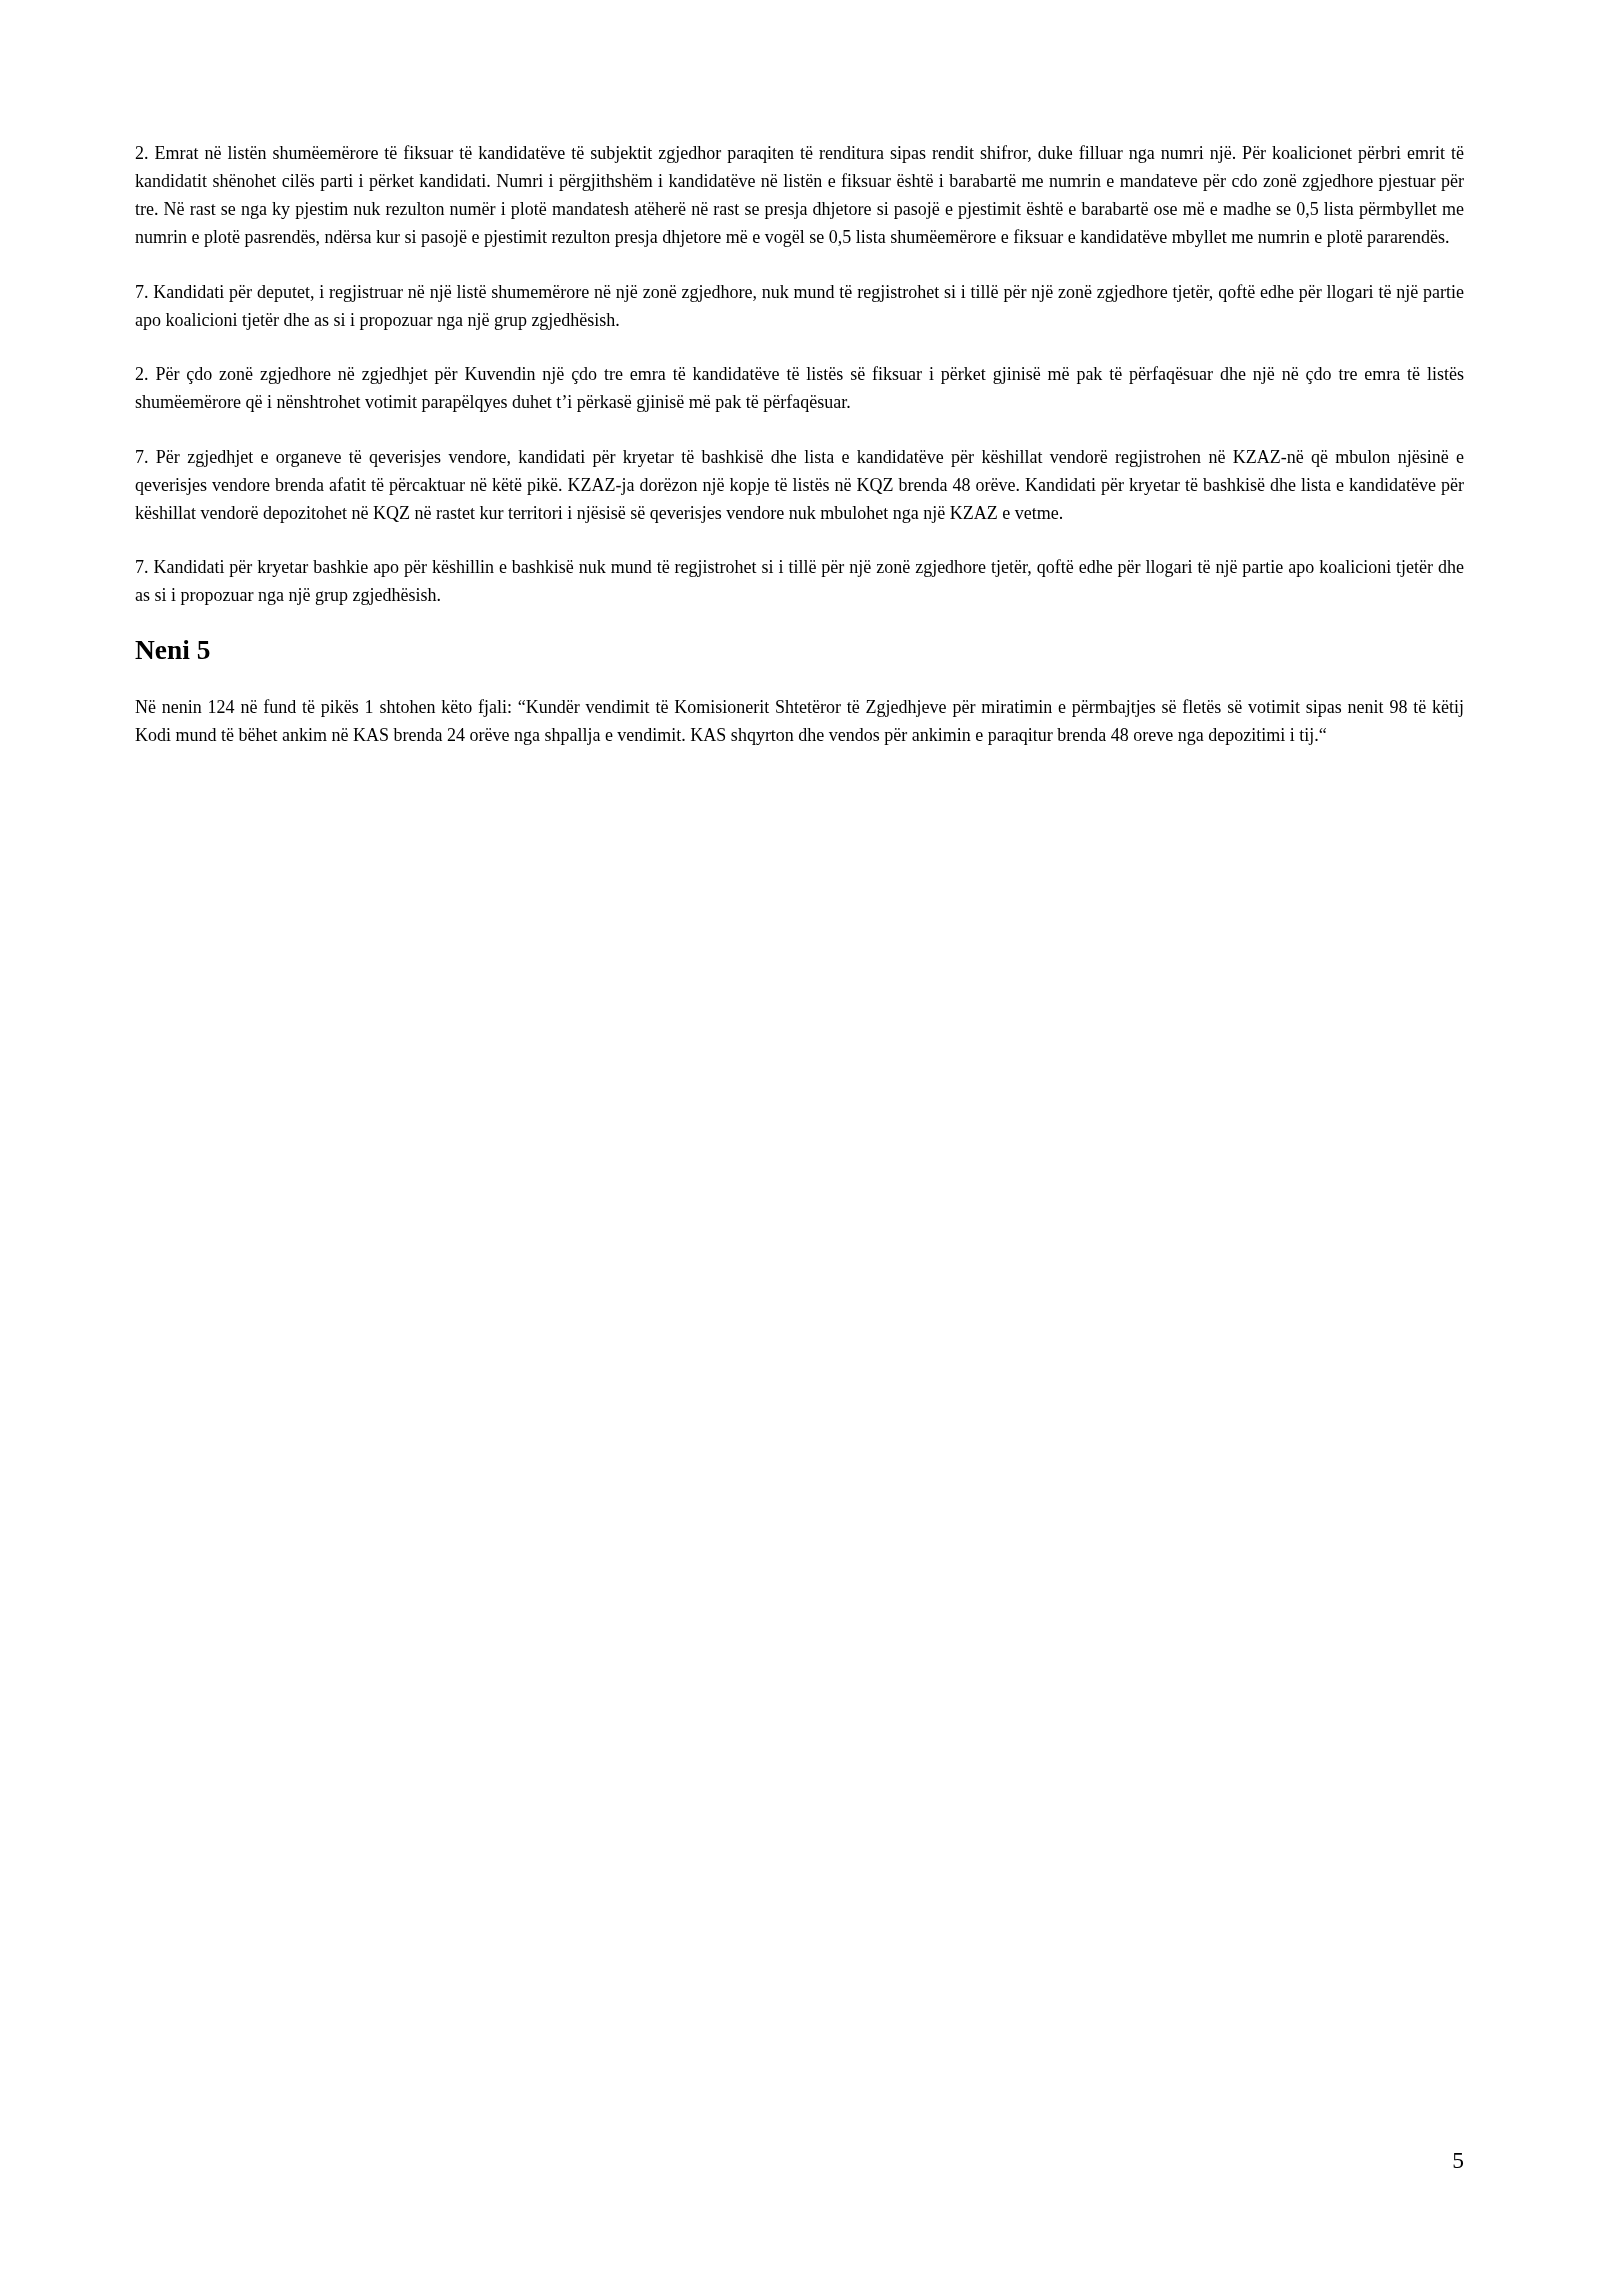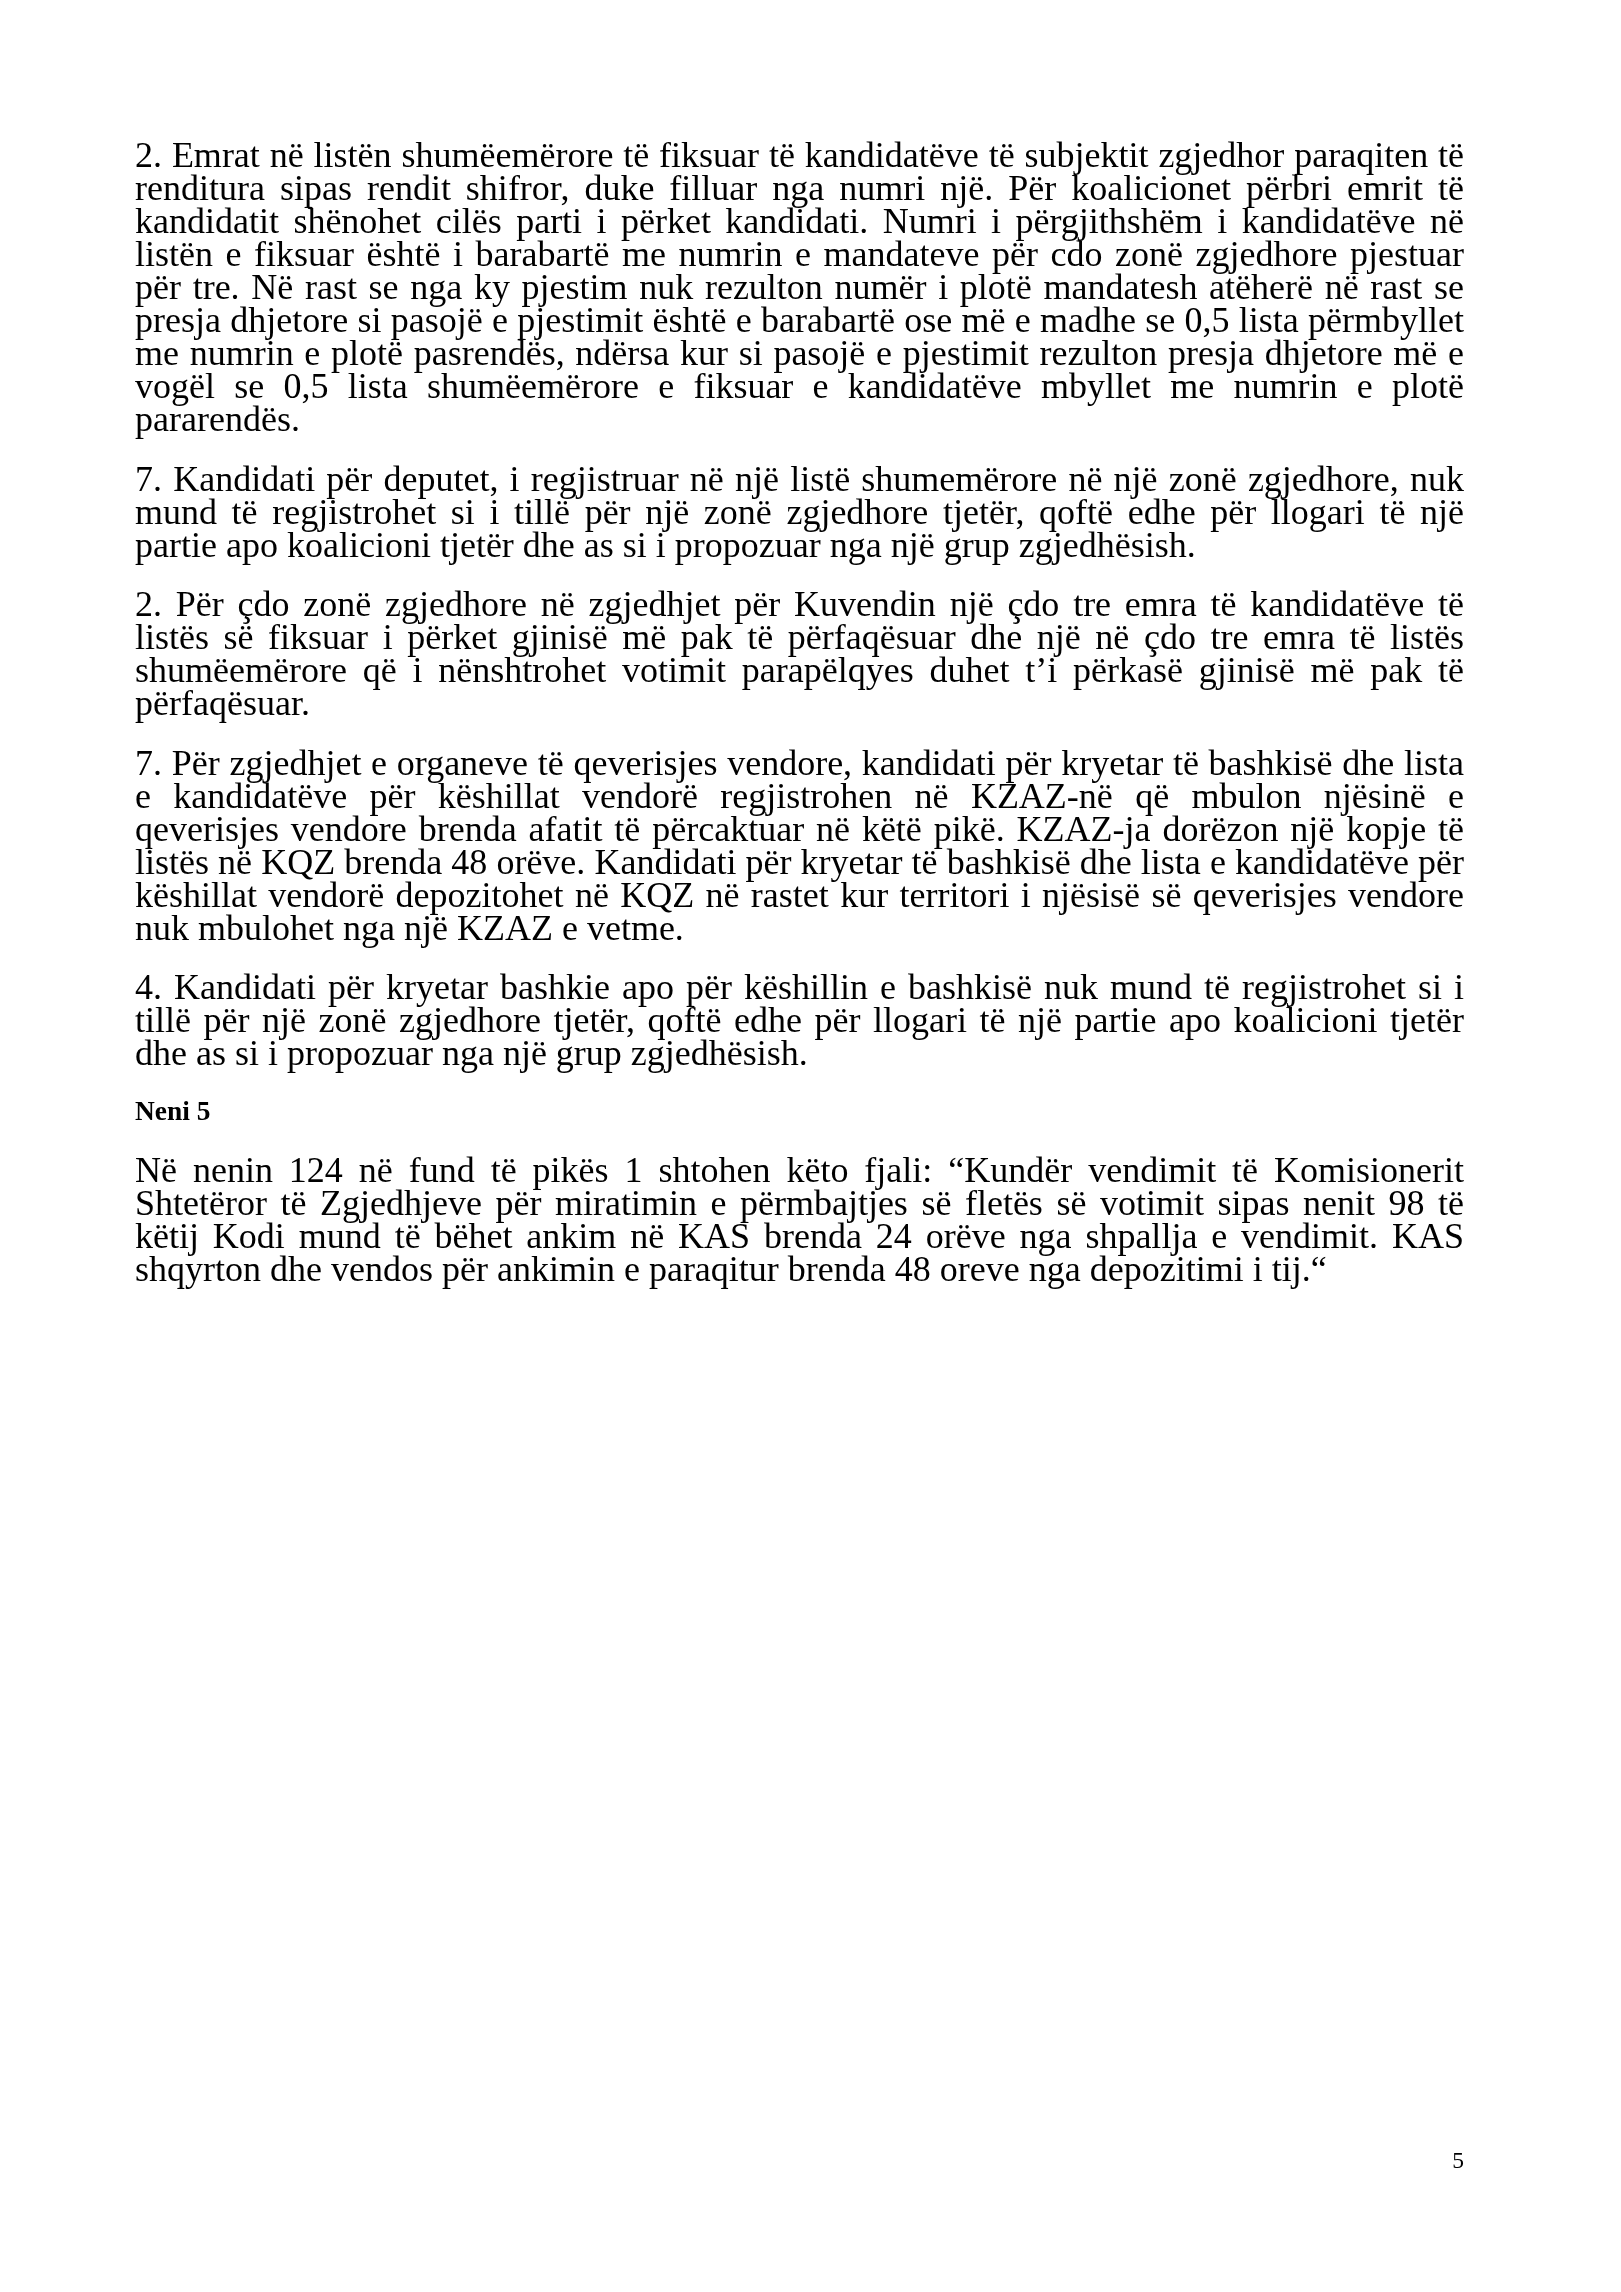--- a/index.html
+++ b/index.html
@@ -18,22 +18,22 @@
     margin: 0 auto;
   }
   .content {
     position: absolute;
     left: 135px;
     top: 139px;
     width: 1329px;
   }
   .para {
     margin: 0 0 26.5px 0;
-    font-size: 36px;
-    line-height: 33px;
+    font-size: 18px;
+    line-height: 28px;
     text-align: justify;
     text-justify: inter-word;
   }
   .heading {
     margin: 5.9px 0 29px 0;
     font-size: 27.4px;
     line-height: 28px;
     text-align: left;
     font-weight: bold;
   }
@@ -51,19 +51,19 @@
 </style>
 </head>
 <body>
 
 <div class="page">
   <div class="content">
     <p class="para">2. Emrat në listën shumëemërore të fiksuar të kandidatëve të subjektit zgjedhor paraqiten të renditura sipas rendit shifror, duke filluar nga numri një. Për koalicionet përbri emrit të kandidatit shënohet cilës parti i përket kandidati. Numri i përgjithshëm i kandidatëve në listën e fiksuar është i barabartë me numrin e mandateve për cdo zonë zgjedhore pjestuar për tre. Në rast se nga ky pjestim nuk rezulton numër i plotë mandatesh atëherë në rast se presja dhjetore si pasojë e pjestimit është e barabartë ose më e madhe se 0,5 lista përmbyllet me numrin e plotë pasrendës, ndërsa kur si pasojë e pjestimit rezulton presja dhjetore më e vogël se 0,5 lista shumëemërore e fiksuar e kandidatëve mbyllet me numrin e plotë pararendës.</p>
     <p class="para">7. Kandidati për deputet, i regjistruar në një listë shumemërore në një zonë zgjedhore, nuk mund të regjistrohet si i tillë për një zonë zgjedhore tjetër, qoftë edhe për llogari të një partie apo koalicioni tjetër dhe as si i propozuar nga një grup zgjedhësish.</p>
     <p class="para">2. Për çdo zonë zgjedhore në zgjedhjet për Kuvendin një çdo tre emra të kandidatëve të listës së fiksuar i përket gjinisë më pak të përfaqësuar dhe një në çdo tre emra të listës shumëemërore që i nënshtrohet votimit parapëlqyes duhet t’i përkasë gjinisë më pak të përfaqësuar.</p>
     <p class="para">7. Për zgjedhjet e organeve të qeverisjes vendore, kandidati për kryetar të bashkisë dhe lista e kandidatëve për këshillat vendorë regjistrohen në KZAZ-në që mbulon njësinë e qeverisjes vendore brenda afatit të përcaktuar në këtë pikë. KZAZ-ja dorëzon një kopje të listës në KQZ brenda 48 orëve. Kandidati për kryetar të bashkisë dhe lista e kandidatëve për këshillat vendorë depozitohet në KQZ në rastet kur territori i njësisë së qeverisjes vendore nuk mbulohet nga një KZAZ e vetme.</p>
-    <p class="para">4. Kandidati për kryetar bashkie apo për këshillin e bashkisë nuk mund të regjistrohet si i tillë për një zonë zgjedhore tjetër, qoftë edhe për llogari të një partie apo koalicioni tjetër dhe as si i propozuar nga një grup zgjedhësish.</p>
+    <p class="para">7. Kandidati për kryetar bashkie apo për këshillin e bashkisë nuk mund të regjistrohet si i tillë për një zonë zgjedhore tjetër, qoftë edhe për llogari të një partie apo koalicioni tjetër dhe as si i propozuar nga një grup zgjedhësish.</p>
     <h2 class="heading">Neni 5</h2>
     <p class="para closing">Në nenin 124 në fund të pikës 1 shtohen këto fjali: “Kundër vendimit të Komisionerit Shtetëror të Zgjedhjeve për miratimin e përmbajtjes së fletës së votimit sipas nenit 98 të këtij Kodi mund të bëhet ankim në KAS brenda 24 orëve nga shpallja e vendimit. KAS shqyrton dhe vendos për ankimin e paraqitur brenda 48 oreve nga depozitimi i tij.“</p>
   </div>
   <div class="page-number">5</div>
 </div>
 
 
 </body></html>

